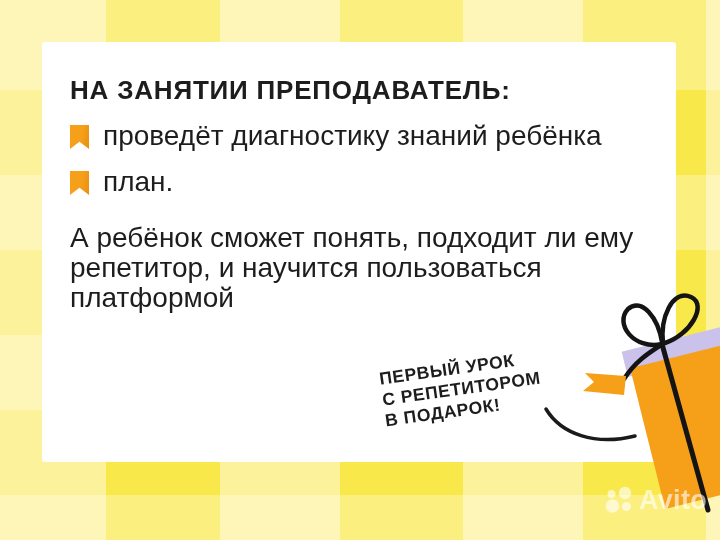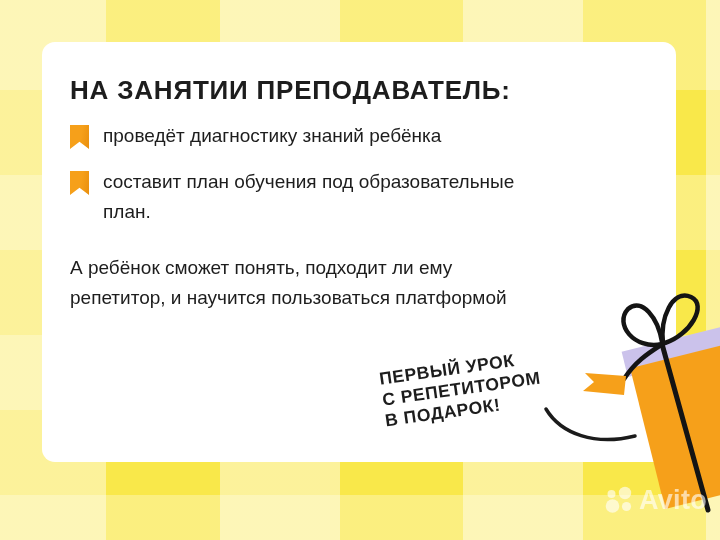--- a/index.html
+++ b/index.html
@@ -16,21 +16,21 @@
     position:absolute;inset:0;
     background-image:
       repeating-linear-gradient(90deg, rgba(255,255,252,.45) 0 120px, rgba(255,255,255,0) 120px 243px),
       repeating-linear-gradient(0deg, rgba(255,255,250,.30) 0 75px, rgba(255,255,255,0) 75px 160px);
     background-position:220px 0, 0 30px;
   }
   .card{
     position:absolute;left:42px;top:42px;
     width:634px;height:420px;
     background:var(--card_bg,#fff);
-    border-radius:13px;
+    border-radius:3px;
     box-sizing:border-box;
     padding:33px 28px;
     z-index:1;
   }
   .heading{
     margin:0 0 16px 0;
     font-size:26px;line-height:30px;
     font-weight:800;letter-spacing:.8px;
     color:var(--ink,#111);
   }
@@ -38,21 +38,21 @@
   ul.points li{
     display:flex;gap:14px;
     margin-bottom:16px;
   }
   .bookmark{
     flex:0 0 auto;
     width:19px;height:24px;margin-top:4px;
     background:linear-gradient(100deg,var(--accent_orange,#F6A01A) 55%, var(--accent_orange_dark,#E98F0E));
     clip-path:polygon(0 0,100% 0,100% 100%,50% 70%,0 100%);
   }
-  .body-text{font-size:19px;line-height:30px;color:var(--ink,#1d1d1d);}
+  .body-text{font-size:28px;line-height:30px;color:var(--ink,#1d1d1d);}
   .body-text span{display:block;}
   .paragraph{margin-top:26px;}
   .promo{
     position:absolute;left:378px;top:369px;
     transform:rotate(-8deg);transform-origin:left top;
     font-size:17.5px;line-height:21px;font-weight:800;letter-spacing:.6px;
     color:var(--ink,#1b1b1b);
     z-index:3;white-space:nowrap;
   }
   .swoosh{position:absolute;left:543px;top:406px;z-index:3;}
@@ -78,21 +78,20 @@
     <ul class="points">
       <li>
         <span class="bookmark"></span>
         <div class="body-text">
           <span>проведёт диагностику знаний ребёнка</span>
         </div>
       </li>
       <li>
         <span class="bookmark"></span>
         <div class="body-text">
-          <span>составит план обучения под образовательные</span>
           <span>план.</span>
         </div>
       </li>
     </ul>
 
     <div class="body-text paragraph">
       <span>А ребёнок сможет понять, подходит ли ему</span>
       <span>репетитор, и научится пользоваться платформой</span>
     </div>
   </div>

